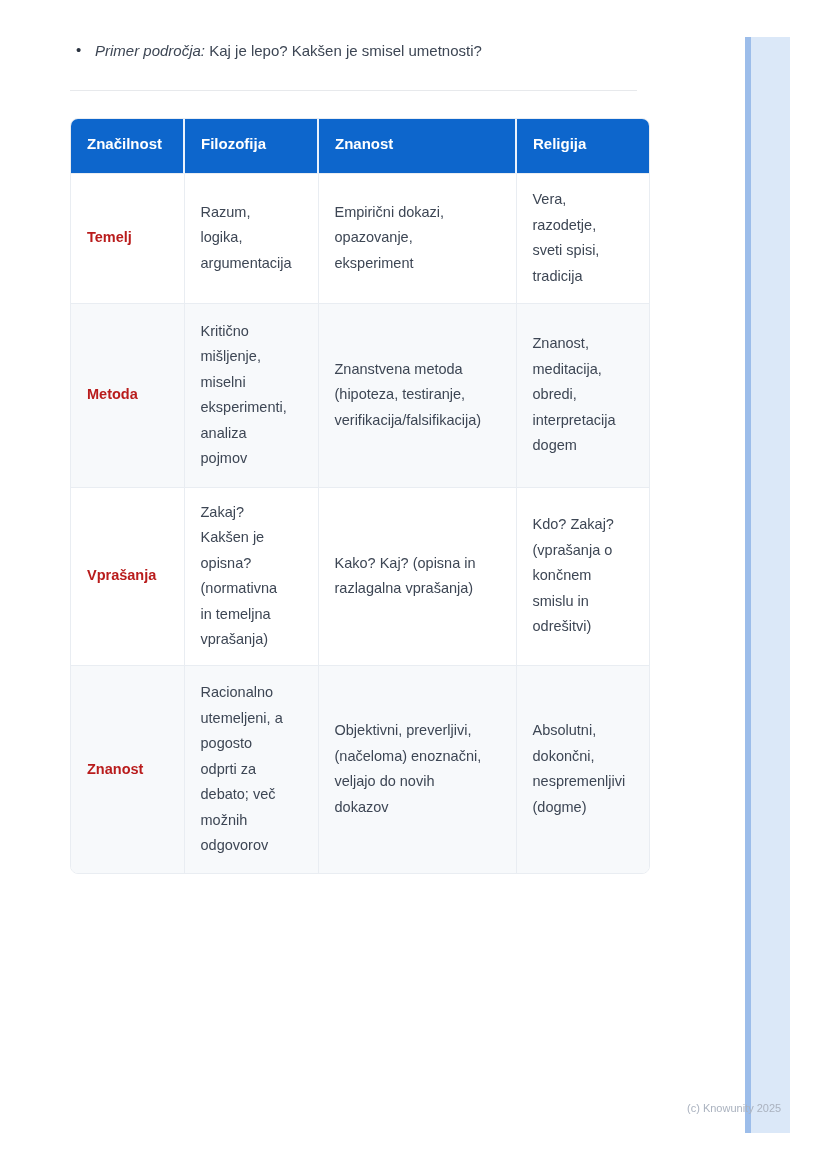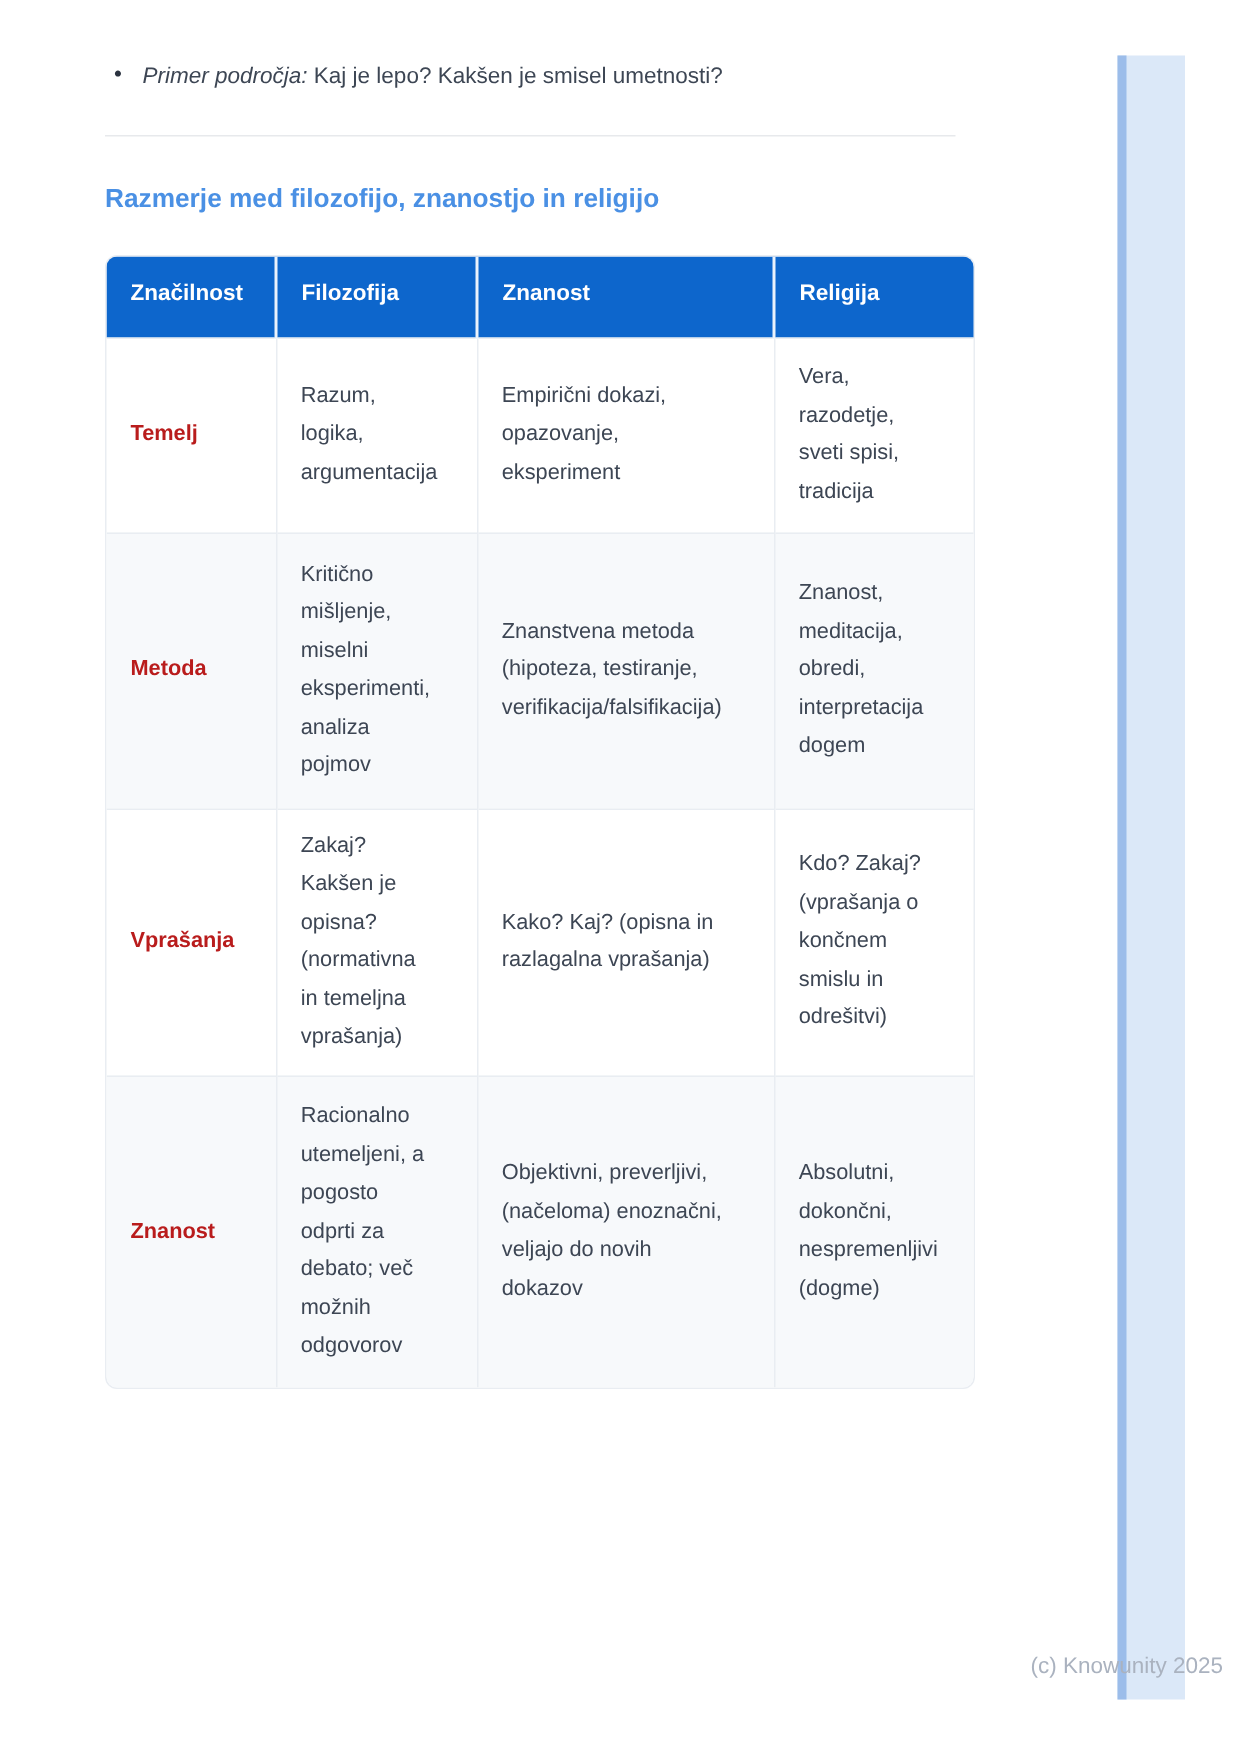--- a/index.html
+++ b/index.html
@@ -67,42 +67,41 @@
   table.cmp tr.r4 td { height: 208px; }
 
   .side-bar {
     position: absolute; left: 745px; top: 37px;
     width: 39px; height: 1096px;
     background: #dbe8f8; border-left: 6px solid #9cbdea;
     z-index: 1;
   }
   .footer {
     position: absolute; top: 1102px; left: 687px;
-    font-size: 15px; color: #aab2bf; z-index: 5;
+    font-size: 11px; color: #aab2bf; z-index: 5;
     white-space: nowrap;
   }
 </style>
 </head>
 <body>
 
 <div class="page">
   <div class="content">
 
     <ul class="bullet-list">
       <li>
         <span class="bullet-dot">•</span>
         <span class="bullet-lead">Primer področja:</span>
         <span>Kaj je lepo? Kakšen je smisel umetnosti?</span>
       </li>
     </ul>
 
     <hr class="divider">
 
 
-    <h3 class="subsection-title">Razmerje med filozofijo, znanostjo in religijo</h3>
 
 
     <div class="table-wrap">
       <table class="cmp">
         <colgroup>
           <col class="c1">
             <col class="c2">
             <col class="c3">
             <col class="c4">
         </colgroup>

